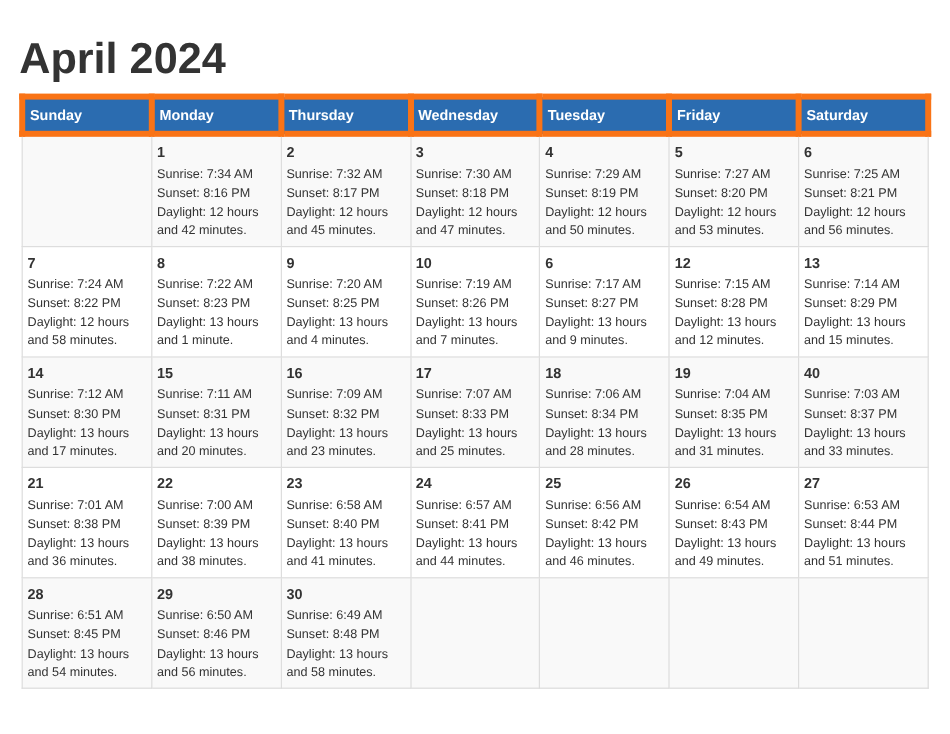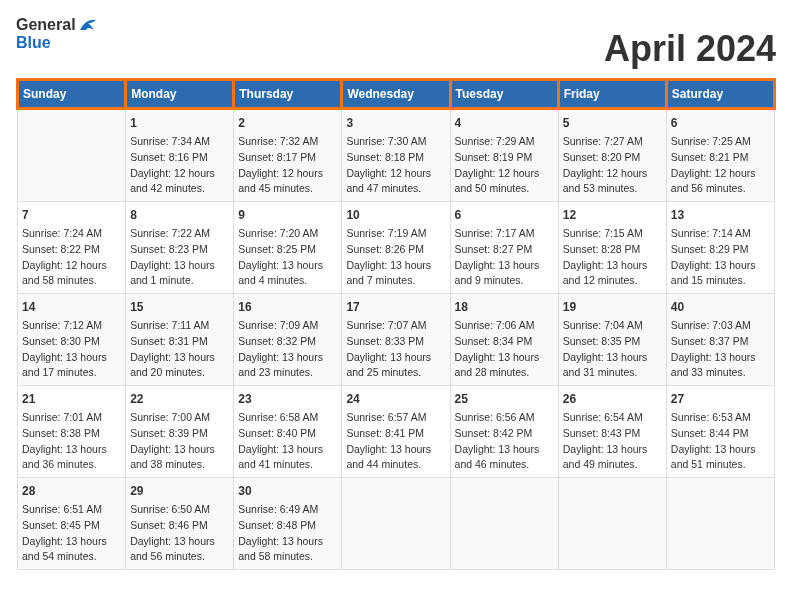--- a/index.html
+++ b/index.html
@@ -38,21 +38,21 @@
       width: 100%;
       border-collapse: collapse;
       font-size: 11px;
     }
     thead tr th {
       background-color: #2b6cb0;
       color: #fff;
       padding: 6px 4px;
       text-align: left;
       font-size: 12px;
-      border: 3px solid #f97316;
+      border: 5px solid #f97316;
     }
     tbody tr td {
       border: 1px solid #ddd;
       vertical-align: top;
       padding: 4px;
       line-height: 1.5;
       color: #333;
     }
     tbody tr:nth-child(odd) td {
       background-color: #f9f9f9;
@@ -68,31 +68,20 @@
     }
     .cell-content {
       font-size: 10.5px;
       color: #333;
     }
   </style>
 </head>
 <body>
 
 <div class="header-area">
-  <div class="logo">
-    <div style="display:flex;flex-direction:column;line-height:1.1;">
-      <div style="display:flex;align-items:center;">
-        <span style="font-size:16px;font-weight:bold;color:#333;">General</span>
-        <svg width="22" height="18" viewBox="0 0 22 18" style="margin-left:2px;">
-          <path d="M2,14 Q8,2 18,4 Q14,8 10,7 Q14,10 16,14 Q10,10 8,14 Z" fill="#1a6bbf"></path>
-        </svg>
-      </div>
-      <span style="font-size:16px;font-weight:bold;color:#1a6bbf;">Blue</span>
-    </div>
-  </div>
   <div class="title-area">
     <div class="main-title">April 2024</div>
   </div>
 </div>
 
 <table>
   <thead>
     <tr>
     <th>Sunday</th>
         <th>Monday</th>

